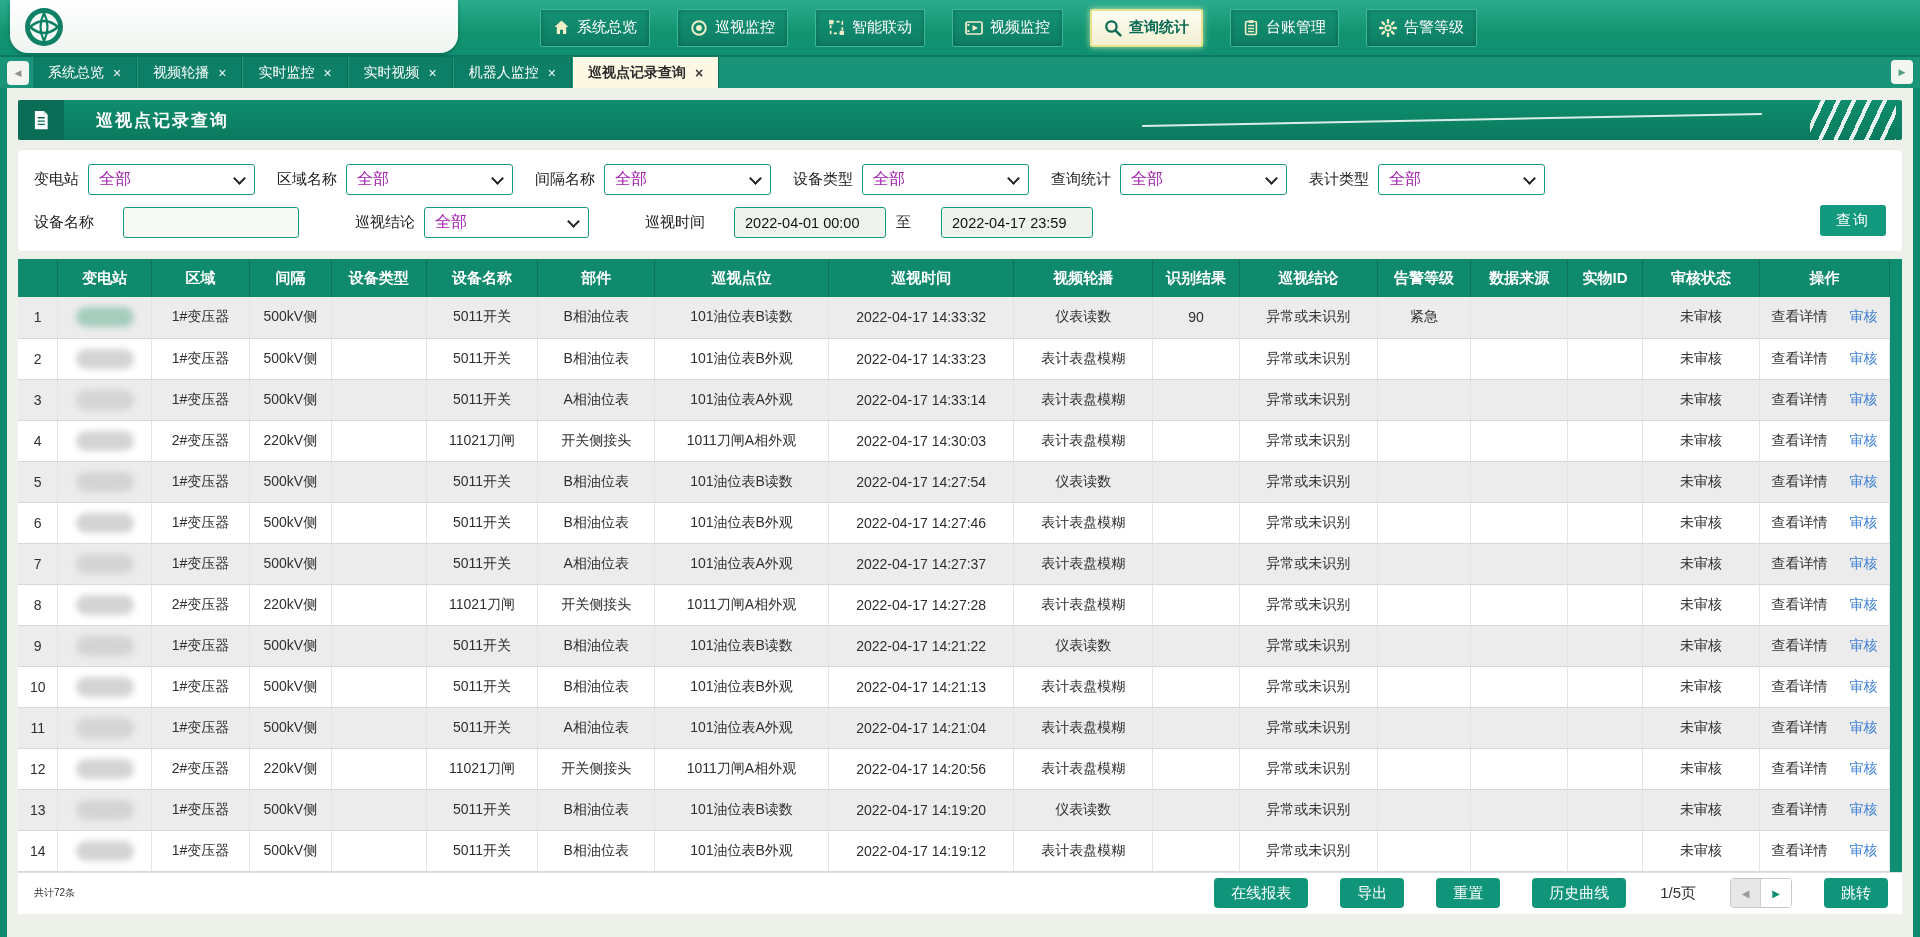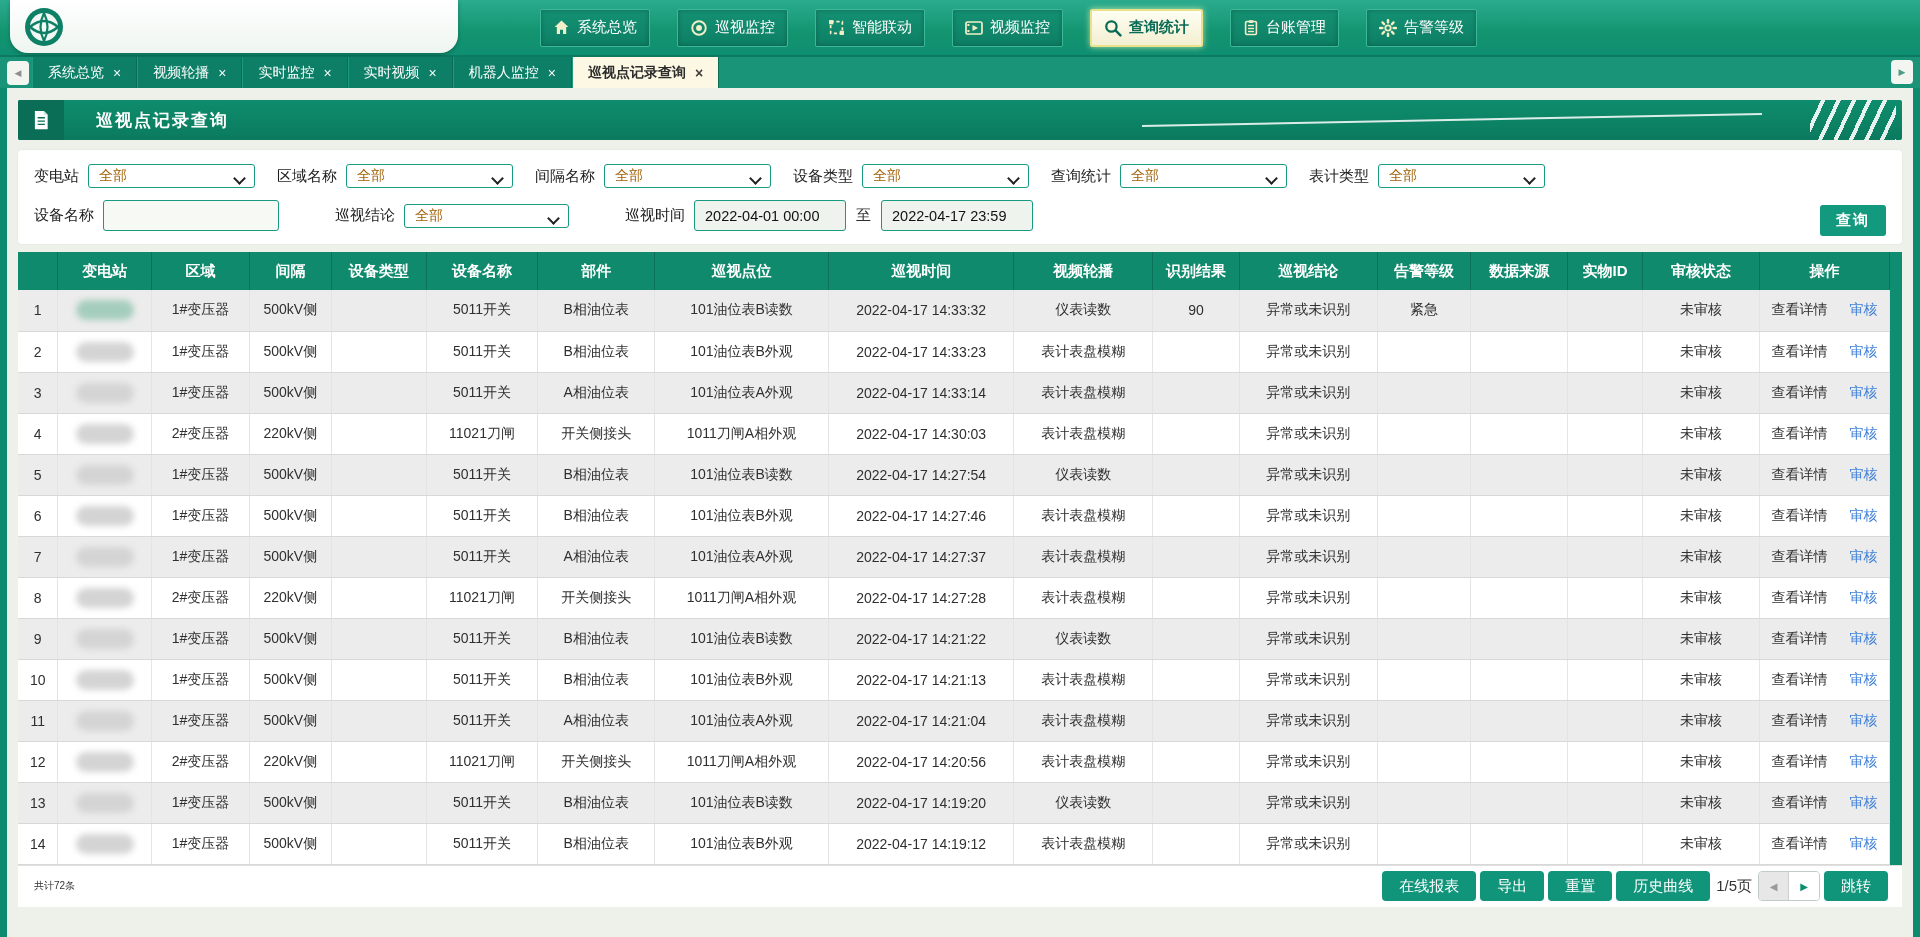--- a/index.html
+++ b/index.html
@@ -58,48 +58,48 @@
   .decor-line{ position:absolute; right:140px; top:19px; width:620px; height:2px; background:rgba(255,255,255,.85); transform:rotate(-1.1deg); }
   .decor-stripes{ position:absolute; right:6px; top:0; width:86px; height:100%;
     background:repeating-linear-gradient(115deg,transparent 0 10px,rgba(255,255,255,.9) 10px 14px); }
   
   .filter-card{ background:#fff; border-radius:4px; margin-top:10px; padding:14px 16px 13px; position:relative; box-shadow:0 0 2px rgba(0,0,0,.08); }
   .f-row{ display:flex; align-items:center; }
   .f-row.first{ margin-bottom:12px; }
   .f-group{ display:flex; align-items:center; margin-right:22px; }
   .f-row.second .f-group{ margin-right:56px; }
   .f-label{ font-size:15px; color:#1c1c1c; margin-right:9px; white-space:nowrap; }
-  .sel{ width:167px; height:24px; border:1px solid #179a80; border-radius:3px; background:#fff;
-    position:relative; display:flex; align-items:center; padding:0 26px 0 10px; font-size:14px; color:#a16207; cursor:pointer; }
+  .sel{ width:167px; height:31px; border:1px solid #179a80; border-radius:3px; background:#fff;
+    position:relative; display:flex; align-items:center; padding:0 26px 0 10px; font-size:16px; color:#a21caf; cursor:pointer; }
   .sel::after{ content:""; position:absolute; right:10px; top:9px; width:7px; height:7px;
     border-right:2px solid #222; border-bottom:2px solid #222; transform:rotate(45deg); }
-  .inp{ height:31px; border:1px solid #179a80; border-radius:3px; background:#f6f9f4; padding:0 10px; font-size:14px; color:#111; }
+  .inp{ height:31px; border:1px solid #179a80; border-radius:3px; background:#f6f9f4; padding:0 10px; font-size:14px; color:#111;margin-left:20px; }
   .inp.name{ width:176px; }
   .inp.date{ width:152px; background:#eef3ed; font-size:14.5px; }
   .to-label{ font-size:15px; margin:0 10px; }
   .search-btn{ position:absolute; right:16px; top:55px; width:66px; height:31px; background:#139a7e; color:#fff;
-    font-size:15px; border:none; border-radius:3px; cursor:pointer; letter-spacing:2px;font-weight:bold; }
+    font-size:15px; border:none; border-radius:3px; cursor:pointer; letter-spacing:2px; }
   
   .table-wrap{ display:flex; margin-top:8px; }
   table{ flex:1; border-collapse:collapse; table-layout:fixed; background:#fff; }
   thead th{ background:#0f8a6c; color:#fff; font-size:15px; font-weight:bold; height:38px;
     border-right:1px solid #0b7258; white-space:nowrap; overflow:hidden; }
   tbody td{ height:41px; text-align:center; font-size:14px; color:#2f2f2f;
     border-right:1px solid #e4e4e4; border-bottom:1px solid #d8d8d8; white-space:nowrap; overflow:hidden; }
   tbody tr:nth-child(odd){ background:#ececec; }
   tbody tr:nth-child(even){ background:#ffffff; }
   .blob{ display:inline-block; width:58px; height:20px; border-radius:11px; background:#d4d4d4; filter:blur(3px); vertical-align:middle; }
   .blob-green{ background:#a5cdbd; }
   .lnk-detail{ color:#2f2f2f; margin-right:22px; cursor:pointer; text-decoration:none; }
   .lnk-audit{ color:#3e7fd6; cursor:pointer; text-decoration:none; }
   .tbl-scrollbar{ width:12px; background:#0f8d70; cursor:pointer; }
   
   .footer{ height:42px; background:#fff; border-top:1px solid #e0e0e0; display:flex; align-items:center; padding:0 14px 0 16px; }
   .footer-total{ font-size:10px; color:#333; }
-  .f-btns{ margin-left:auto; display:flex; align-items:center; gap:4px; }
+  .f-btns{ margin-left:auto; display:flex; align-items:center; gap:32px; }
   .t-btn{ height:30px; padding:0 17px; background:#10947a; color:#fff; font-size:15px; border:none; border-radius:4px; cursor:pointer; white-space:nowrap; }
   .page-ind{ font-size:15px; color:#333; margin:0 2px; }
   .pager{ display:flex; border:1px solid #bfcdc6; border-radius:4px; overflow:hidden; height:30px; }
   .pg{ width:30px; display:flex; align-items:center; justify-content:center; font-size:10px; cursor:pointer; }
   .pg.prev{ background:#e7e7e7; color:#9a9a9a; border-right:1px solid #cfcfcf; }
   .pg.next{ background:#ffffff; color:#0f8d70; }
 </style>
 </head>
 <body>
 

